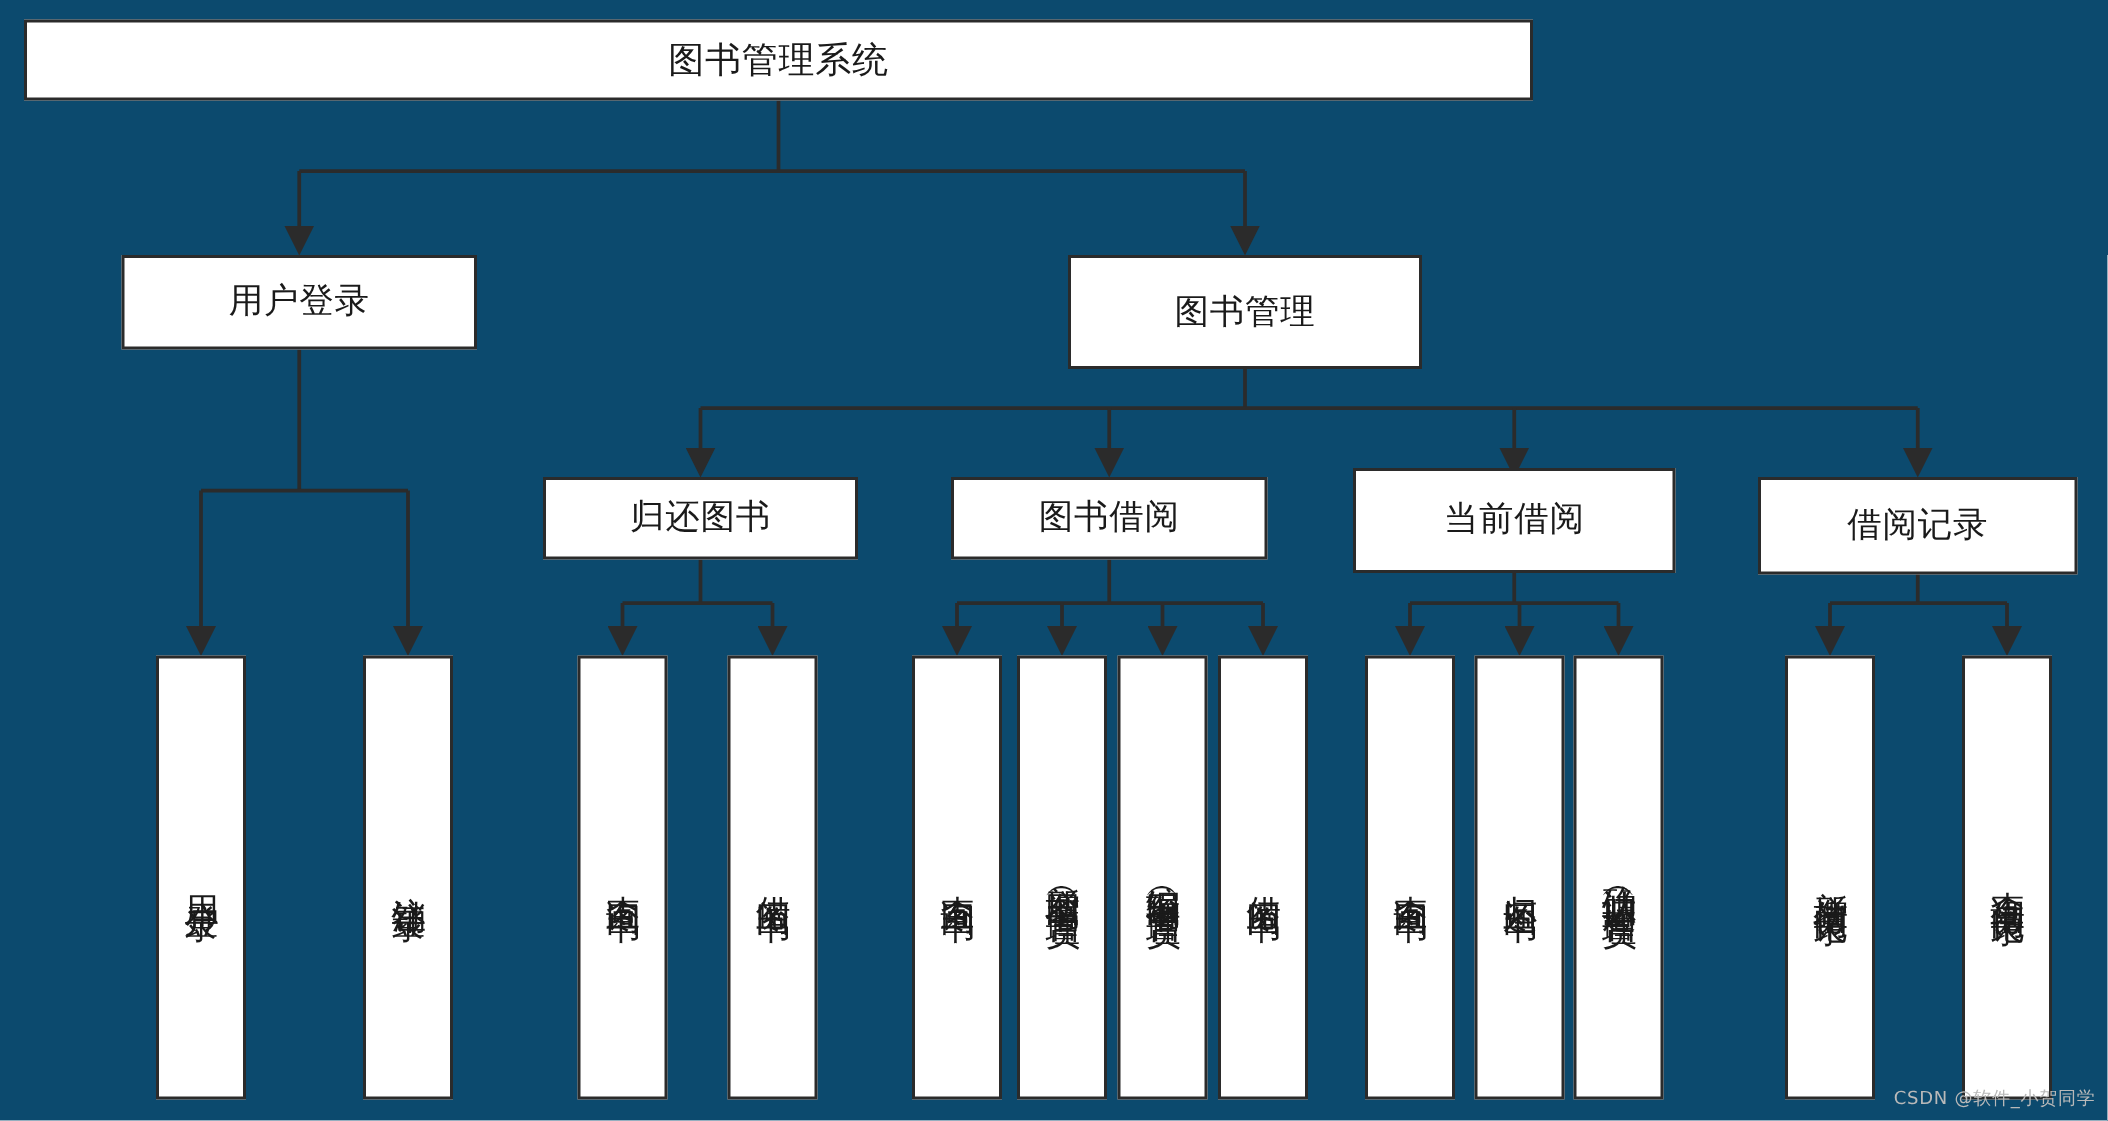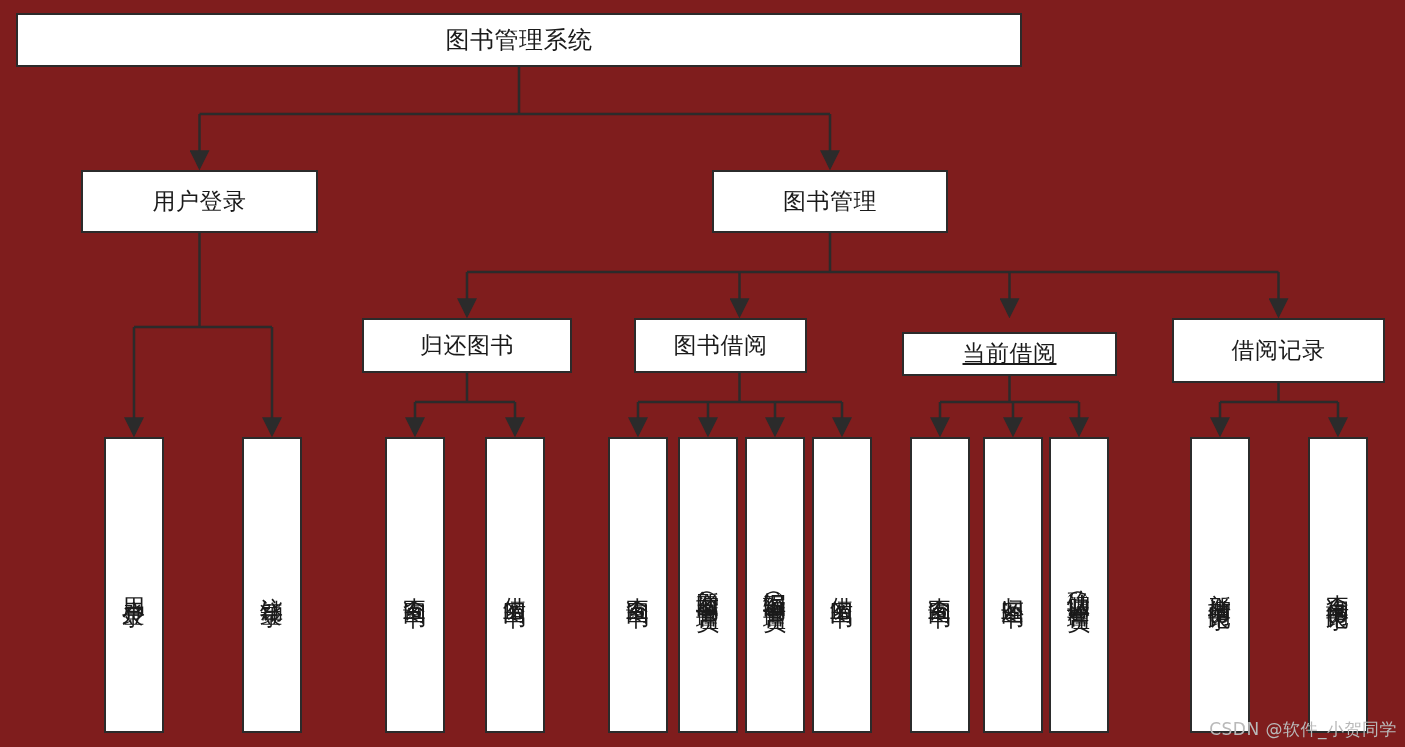--- a/index.html
+++ b/index.html
@@ -8,21 +8,21 @@
     padding: 0;
     background: #ffffff;
   }
   body {
     font-family: "DejaVu Sans", "Liberation Sans", sans-serif;
   }
   #canvas {
     position: relative;
     width: 1405px;
     height: 747px;
-    background: #7f1d1d;
+    background: #0c4a6e;
     overflow: hidden;
   }
   #wires {
     position: absolute;
     left: 0;
     top: 0;
     width: 1405px;
     height: 747px;
     pointer-events: none;
   }
@@ -60,21 +60,21 @@
     text-orientation: upright;
     font-size: 23px;
     line-height: 1.05;
     letter-spacing: 3px;
     white-space: nowrap;
   }
   #watermark {
     position: absolute;
     right: 8px;
     bottom: 6px;
-    font-size: 17px;
+    font-size: 12px;
     color: #b9b9b9;
     font-family: "DejaVu Sans", "Liberation Sans", sans-serif;
     white-space: nowrap;
     letter-spacing: 0.5px;
   }
 </style>
 </head>
 <body>
 
 <div id="canvas">
@@ -121,30 +121,30 @@
       </g>
   </svg>
 
   <div id="nodes-layer">
       <div class="node horiz root" style="left: 16px; top: 13px; width: 1006px; height: 54px;">
         <span class="label">图书管理系统</span>
       </div>
       <div class="node horiz" style="left: 81px; top: 170px; width: 237px; height: 63px;">
         <span class="label">用户登录</span>
       </div>
-      <div class="node horiz" style="left: 712px; top: 170px; width: 236px; height: 63px; font-family: Liberation Serif, serif;">
+      <div class="node horiz" style="left: 712px; top: 170px; width: 236px; height: 76px; font-family: Liberation Serif, serif;">
         <span class="label">图书管理</span>
       </div>
       <div class="node horiz" style="left: 362px; top: 318px; width: 210px; height: 55px;">
         <span class="label">归还图书</span>
       </div>
-      <div class="node horiz" style="left: 634px; top: 318px; width: 173px; height: 55px;">
+      <div class="node horiz" style="left: 634px; top: 318px; width: 211px; height: 55px;">
         <span class="label">图书借阅</span>
       </div>
-      <div class="node horiz" style="left: 902px; top: 332px; width: 215px; height: 44px; text-decoration: underline;">
+      <div class="node horiz" style="left: 902px; top: 312px; width: 215px; height: 70px;">
         <span class="label">当前借阅</span>
       </div>
       <div class="node horiz" style="left: 1172px; top: 318px; width: 213px; height: 65px;">
         <span class="label">借阅记录</span>
       </div>
       <div class="node vert" style="left: 104px; top: 437px; width: 60px; height: 296px;">
         <span class="label">用户登录</span>
       </div>
       <div class="node vert" style="left: 242px; top: 437px; width: 60px; height: 296px;">
         <span class="label">注销登录</span>

